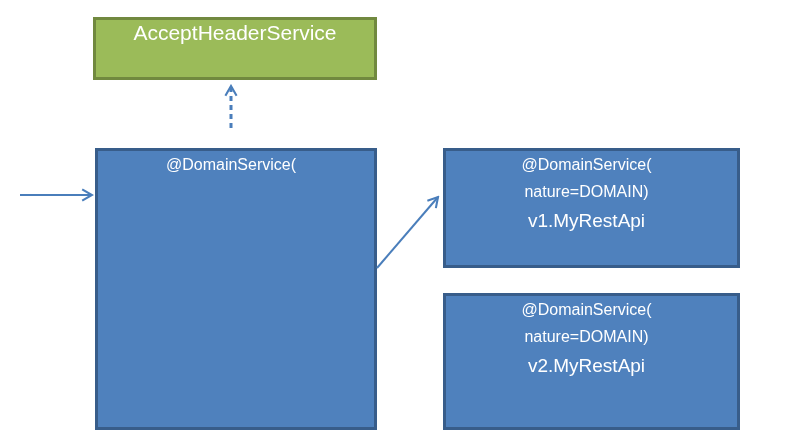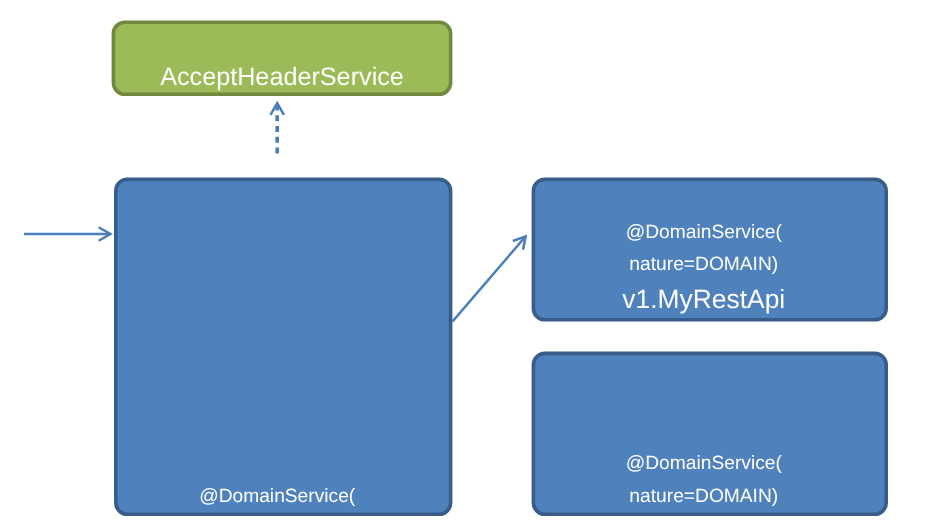--- a/index.html
+++ b/index.html
@@ -14,24 +14,23 @@
     background: #ffffff;
     font-family: "Liberation Sans", sans-serif;
     overflow: hidden;
   }
   .node {
     position: absolute;
     box-sizing: border-box;
     display: flex;
     flex-direction: column;
     align-items: center;
-    justify-content: flex-end;
+    justify-content: flex-start;
     color: #ffffff;
     text-align: center;
-    border-radius: 11px;
   }
   .node-green {
     left: 93px;
     top: 17px;
     width: 284px;
     height: 63px;
     background: #9BBB59;
     border: 3px solid #71893F;
   }
   .node-blue {
@@ -60,21 +59,21 @@
   .green-label {
     font-size: 21px;
     line-height: 1.2;
   }
   .annotation {
     font-size: 16px;
     line-height: 27px;
     white-space: nowrap;
   }
   .node-name {
-    font-size: 22px;
+    font-size: 19px;
     line-height: 31px;
     white-space: nowrap;
   }
   .text-block {
     display: flex;
     flex-direction: column;
     align-items: center;
     padding-right: 10px;
   }
   .arrow-layer {
@@ -106,20 +105,21 @@
       <span class="annotation">@DomainService(</span>
       <span class="annotation">nature=DOMAIN)</span>
       <span class="node-name">v1.MyRestApi</span>
     </div>
   </div>
 
   <div class="node node-blue node-v2">
     <div class="text-block">
       <span class="annotation">@DomainService(</span>
       <span class="annotation">nature=DOMAIN)</span>
+      <span class="node-name">v2.MyRestApi</span>
     </div>
   </div>
 
   <svg class="arrow-layer" viewBox="0 0 789 441" xmlns="http://www.w3.org/2000/svg">
     <defs>
       <marker id="openArrow" viewBox="0 0 10 10" refX="8.5" refY="5" markerWidth="14" markerHeight="14" markerUnits="userSpaceOnUse" orient="auto-start-reverse">
         <path d="M1.5,1 L8.5,5 L1.5,9" fill="none" stroke="#4A7EBB" stroke-width="1.5"></path>
       </marker>
     </defs>
     <path d="M20,195 L92,195" stroke="#4A7EBB" stroke-width="2" fill="none" marker-end="url(#openArrow)"></path>

